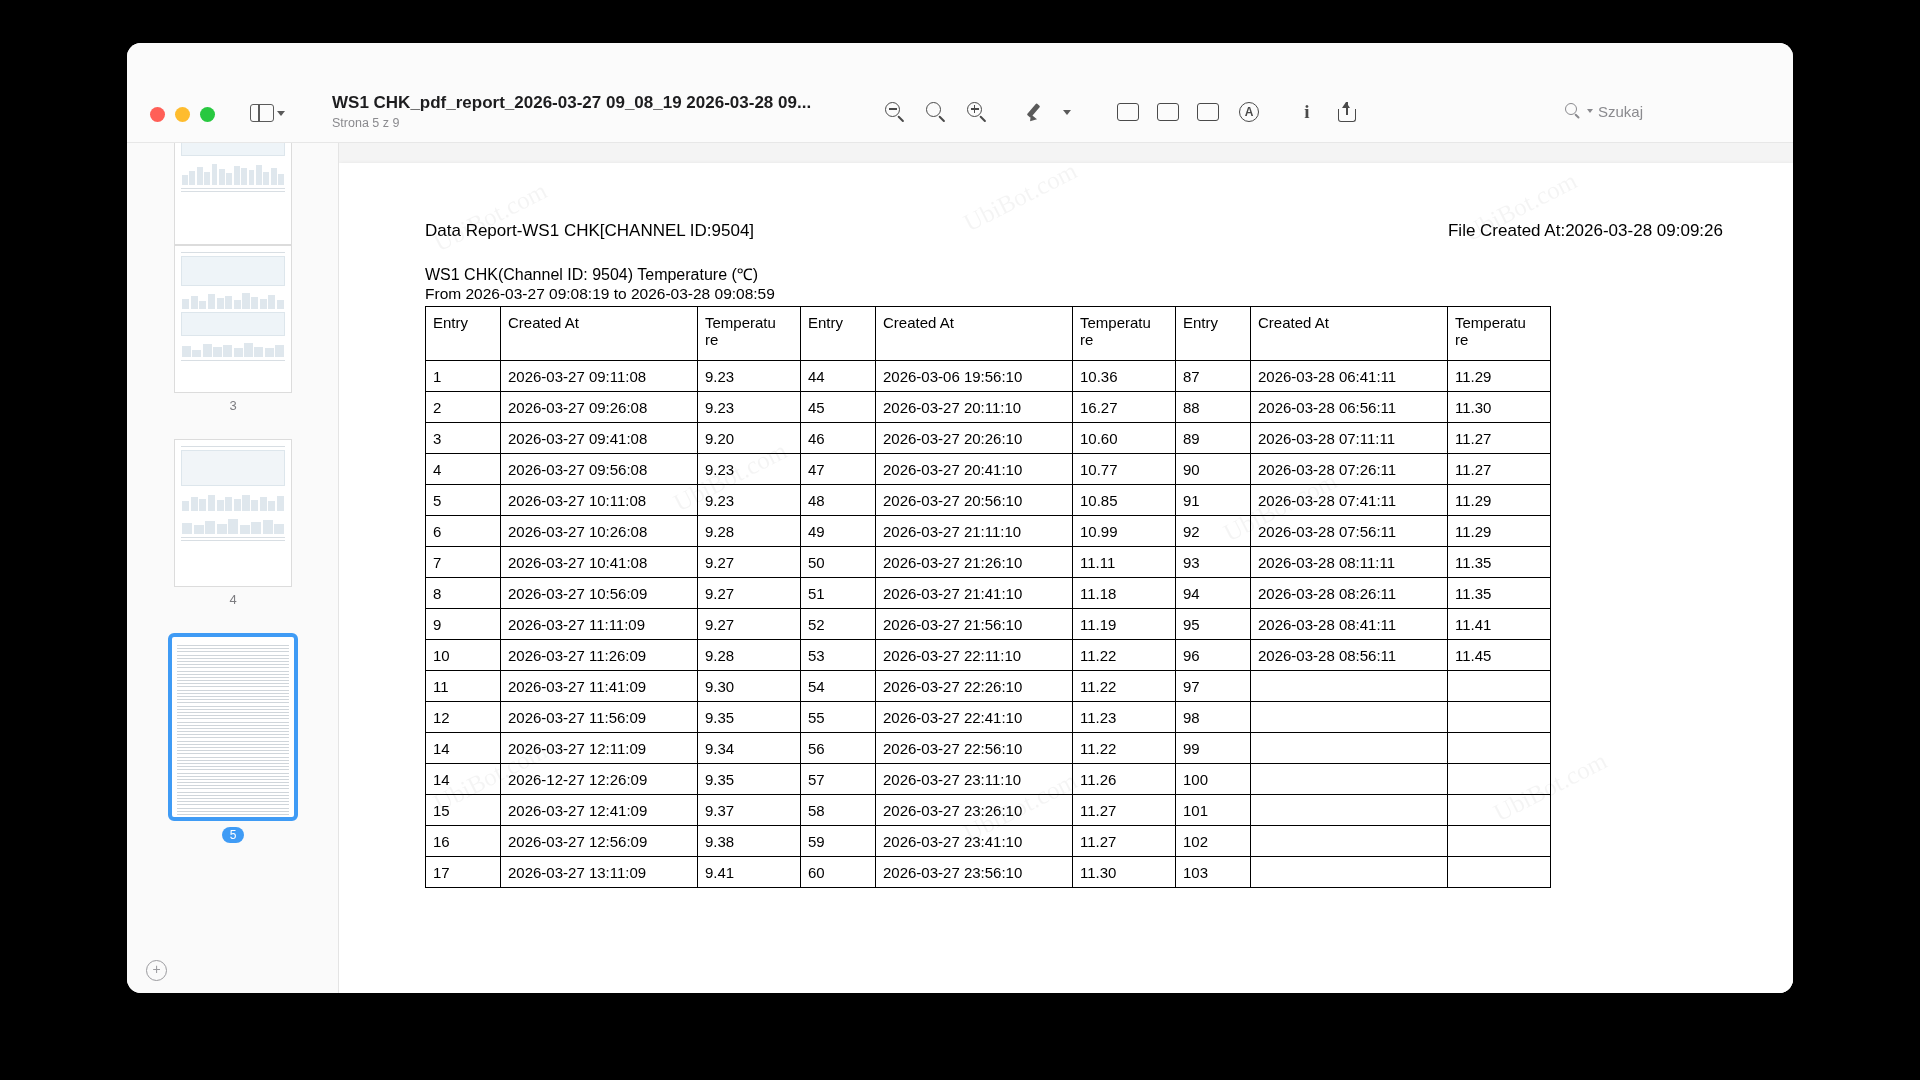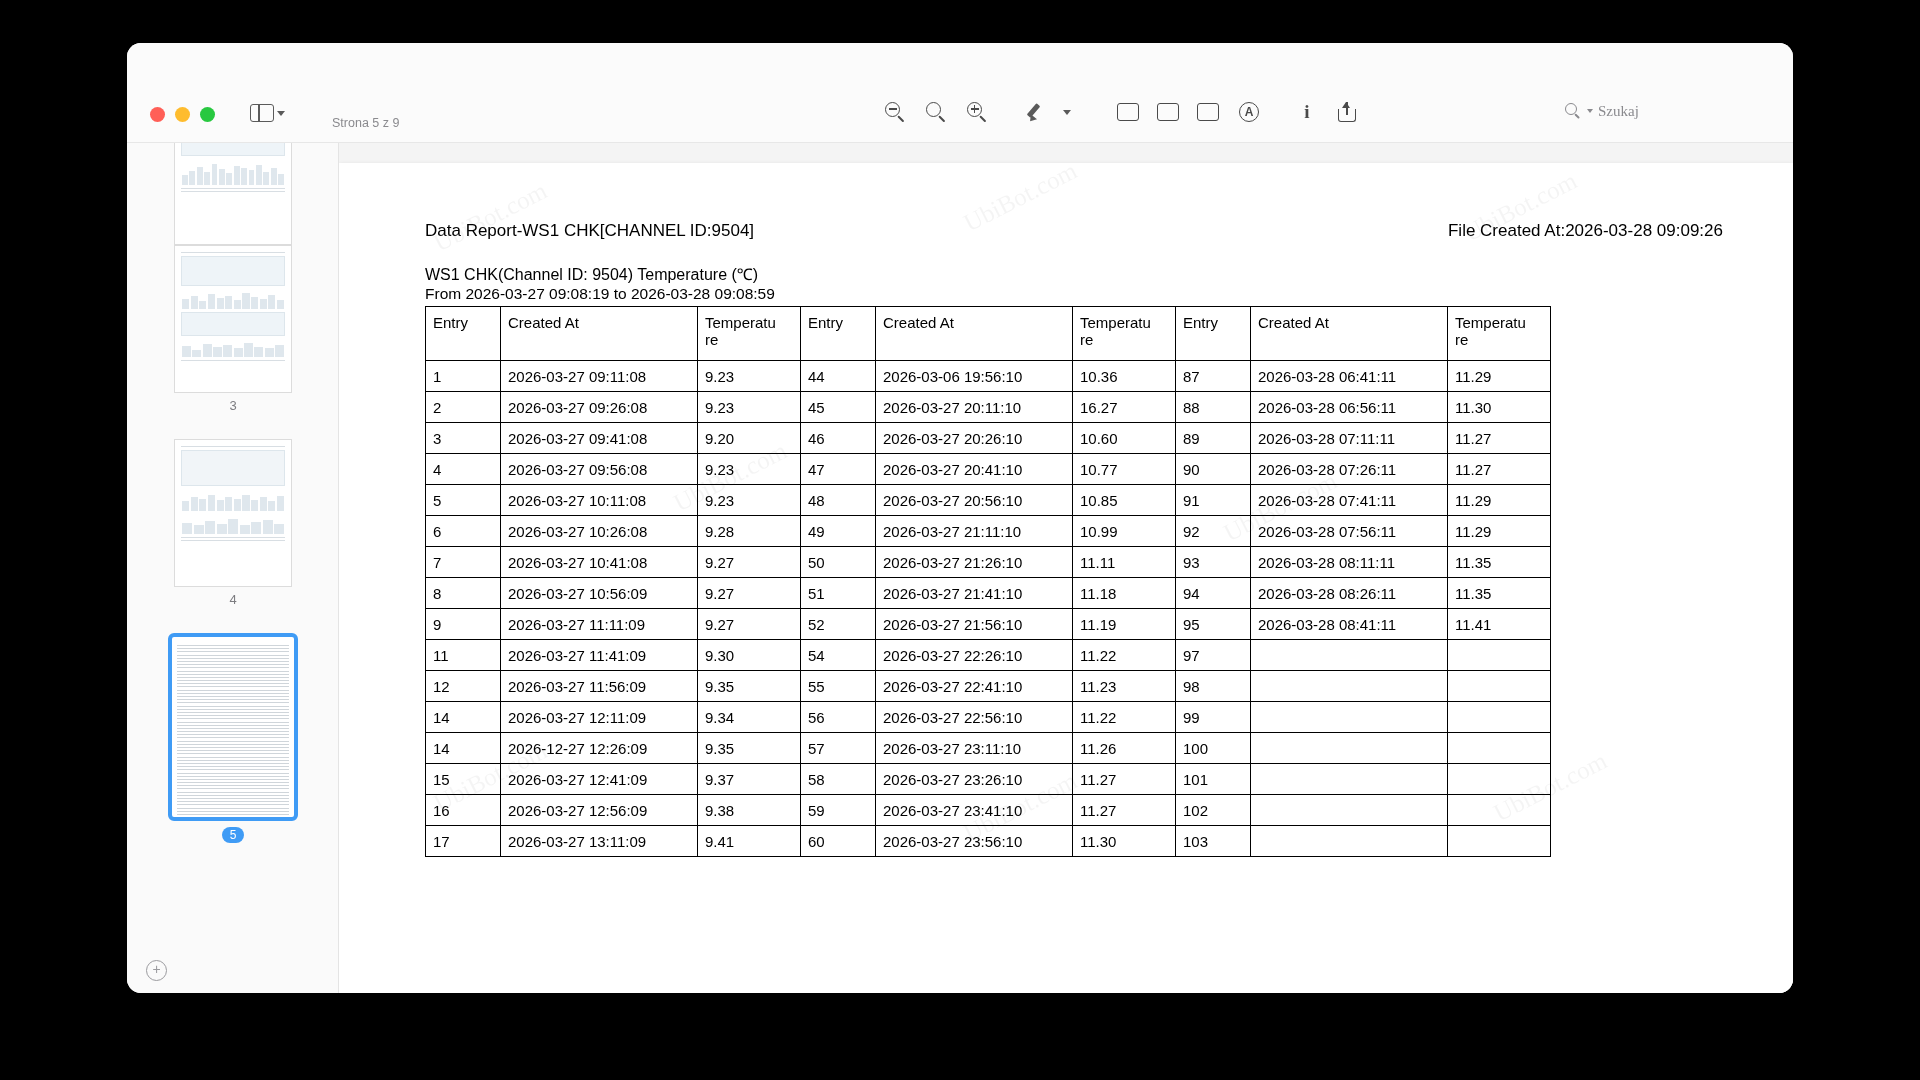--- a/index.html
+++ b/index.html
@@ -202,21 +202,20 @@
 
   #search-box {
     position: absolute;
     right: 28px; top: 52px;
     width: 200px; height: 32px;
     display: flex;
     align-items: center;
     gap: 5px;
     color: #8a8a8e;
     font-size: 15px;
-    font-family: Liberation Serif, serif;
   }
   #search-box .mag { width: 17px; height: 17px; }
   #search-box .mag .circle { width: 12px; height: 12px; border-color: #8a8a8e; }
   #search-box .mag .handle { left: 10px; top: 10px; width: 6px; background: #8a8a8e; }
   #search-box .chev-sm { border-top-color: #8a8a8e; border-left-width: 3px; border-right-width: 3px; border-top-width: 4px; }
 
   
   #sidebar {
     position: absolute;
     left: 0; top: 100px;
@@ -383,20 +382,21 @@
   <div id="titlebar">
     <div class="traffic red"></div>
     <div class="traffic yellow"></div>
     <div class="traffic green"></div>
 
     <div id="sidebar-toggle">
       <span class="panel-glyph"></span>
       <span class="chev-sm"></span>
     </div>
 
+    <div id="doc-title">WS1 CHK_pdf_report_2026-03-27 09_08_19 2026-03-28 09...</div>
     <div id="doc-subtitle">Strona 5 z 9</div>
 
     <div class="tool-icon" style="left:758px;">
       <span class="mag">
         <span class="circle"></span>
           <span class="minus-h"></span>
           <span class="handle"></span>
       </span>
     </div>
     <div class="tool-icon" style="left:799px;">
@@ -749,20 +749,31 @@
               <td class="col-date">2026-03-27 11:11:09</td>
               <td class="col-temp">9.27</td>
               <td class="col-entry">52</td>
               <td class="col-date">2026-03-27 21:56:10</td>
               <td class="col-temp">11.19</td>
               <td class="col-entry">95</td>
               <td class="col-date">2026-03-28 08:41:11</td>
               <td class="col-temp">11.41</td>
             </tr>
             <tr>
+              <td class="col-entry">10</td>
+              <td class="col-date">2026-03-27 11:26:09</td>
+              <td class="col-temp">9.28</td>
+              <td class="col-entry">53</td>
+              <td class="col-date">2026-03-27 22:11:10</td>
+              <td class="col-temp">11.22</td>
+              <td class="col-entry">96</td>
+              <td class="col-date">2026-03-28 08:56:11</td>
+              <td class="col-temp">11.45</td>
+            </tr>
+            <tr>
               <td class="col-entry">11</td>
               <td class="col-date">2026-03-27 11:41:09</td>
               <td class="col-temp">9.30</td>
               <td class="col-entry">54</td>
               <td class="col-date">2026-03-27 22:26:10</td>
               <td class="col-temp">11.22</td>
               <td class="col-entry">97</td>
               <td class="col-date"></td>
               <td class="col-temp"></td>
             </tr>

